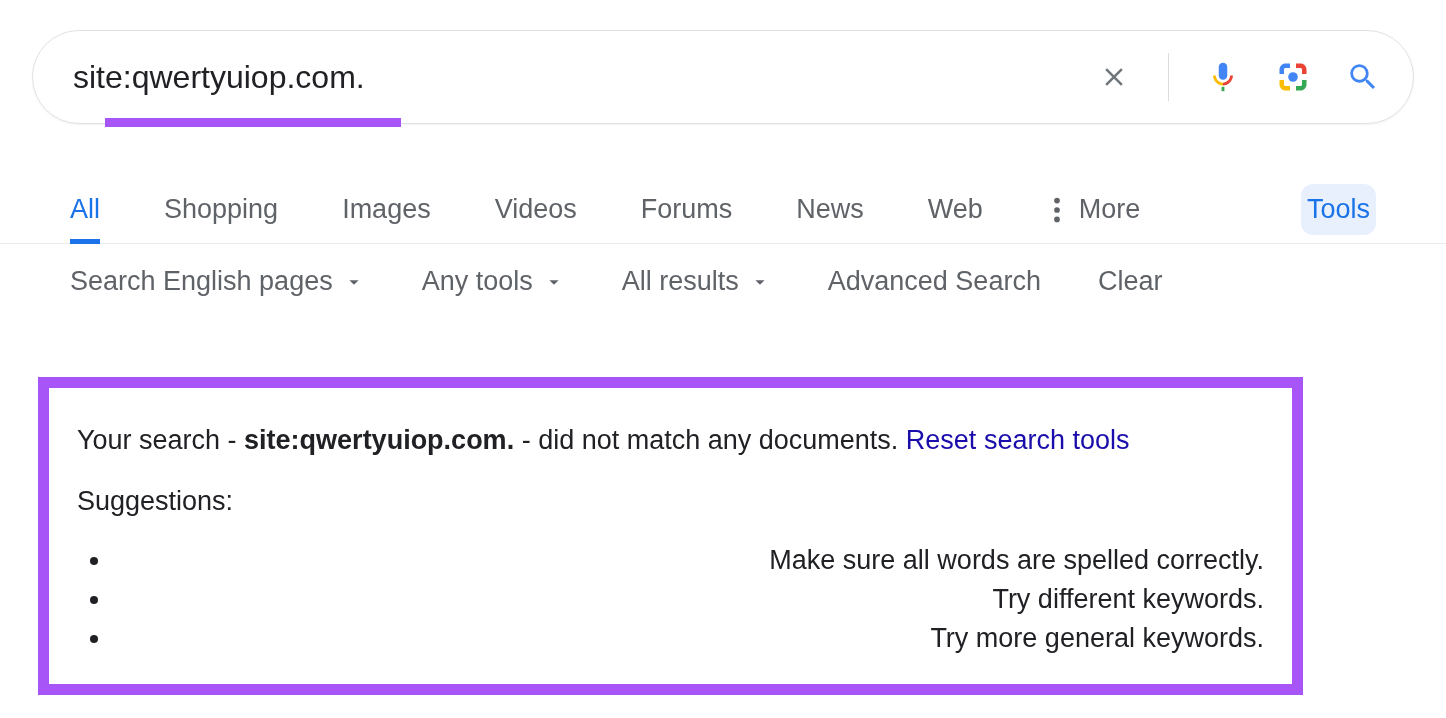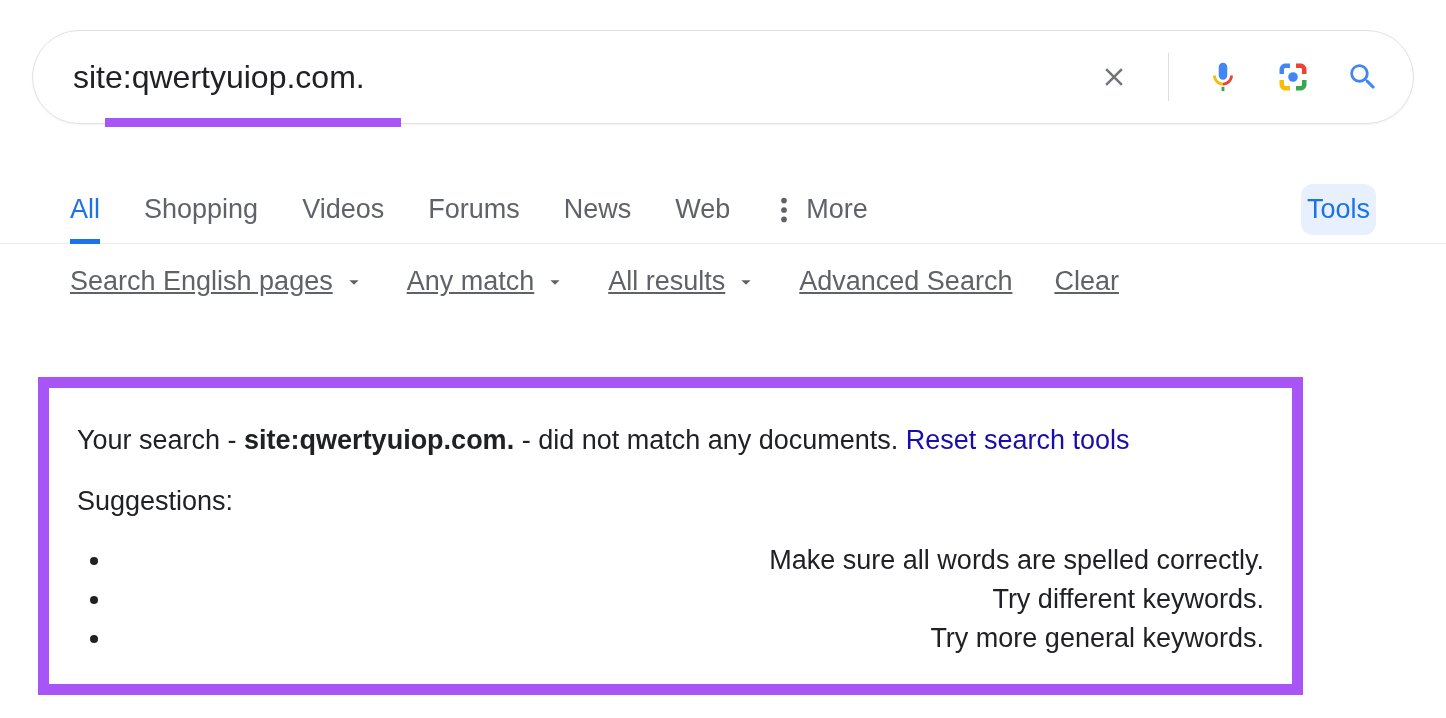--- a/index.html
+++ b/index.html
@@ -69,21 +69,21 @@
   .tabs-row {
     display: flex;
     align-items: center;
     padding: 0 70px;
     margin-top: 52px;
     border-bottom: 1px solid #ebebeb;
     height: 68px;
   }
   .tabs {
     display: flex;
-    gap: 44px;
+    gap: 64px;
     align-items: center;
     height: 100%;
   }
   .tab {
     font-size: 27px;
     color: #5f6368;
     cursor: pointer;
     height: 100%;
     display: flex;
     align-items: center;
@@ -118,25 +118,24 @@
     border: none;
     border-radius: 12px;
     padding: 10px 6px;
     cursor: pointer;
   }
 
   
   .filters-row {
     display: flex;
     align-items: flex-end;
-    gap: 42px;
+    gap: 57px;
     padding: 22px 70px 0 70px;
     font-size: 27px;
     color: #5f6368;
-    text-decoration: underline;
   }
   .filter {
     display: inline-flex;
     align-items: center;
     gap: 10px;
     border: none;
     background: none;
     font-size: 27px;
     color: #5f6368;
     cursor: pointer;
@@ -206,20 +205,21 @@
       </button>
     </div>
     <div class="query-underline"></div>
   </div>
 </div>
 
 <div class="tabs-row">
   <div class="tabs">
     <button class="tab active">All</button>
     <button class="tab">Shopping</button>
+    <button class="tab">Images</button>
     <button class="tab">Videos</button>
     <button class="tab">Forums</button>
     <button class="tab">News</button>
     <button class="tab">Web</button>
     <button class="tab">
       <span class="more-dots">
         <svg width="8" height="26" viewBox="0 0 6 22">
             <circle cx="3" cy="3" r="2.4" fill="#5f6368"></circle>
             <circle cx="3" cy="11" r="2.4" fill="#5f6368"></circle>
             <circle cx="3" cy="19" r="2.4" fill="#5f6368"></circle>
@@ -234,21 +234,21 @@
 <div class="filters-row">
   <button class="filter">
     <span>Search English pages</span>
     <span class="chev">
         <svg width="22" height="22" viewBox="0 0 24 24">
           <path fill="#5f6368" d="M7 10l5 5 5-5z"></path>
         </svg>
       </span>
   </button>
   <button class="filter">
-    <span>Any match</span>
+    <span>Any tools</span>
     <span class="chev">
         <svg width="22" height="22" viewBox="0 0 24 24">
           <path fill="#5f6368" d="M7 10l5 5 5-5z"></path>
         </svg>
       </span>
   </button>
   <button class="filter">
     <span>All results</span>
     <span class="chev">
         <svg width="22" height="22" viewBox="0 0 24 24">

